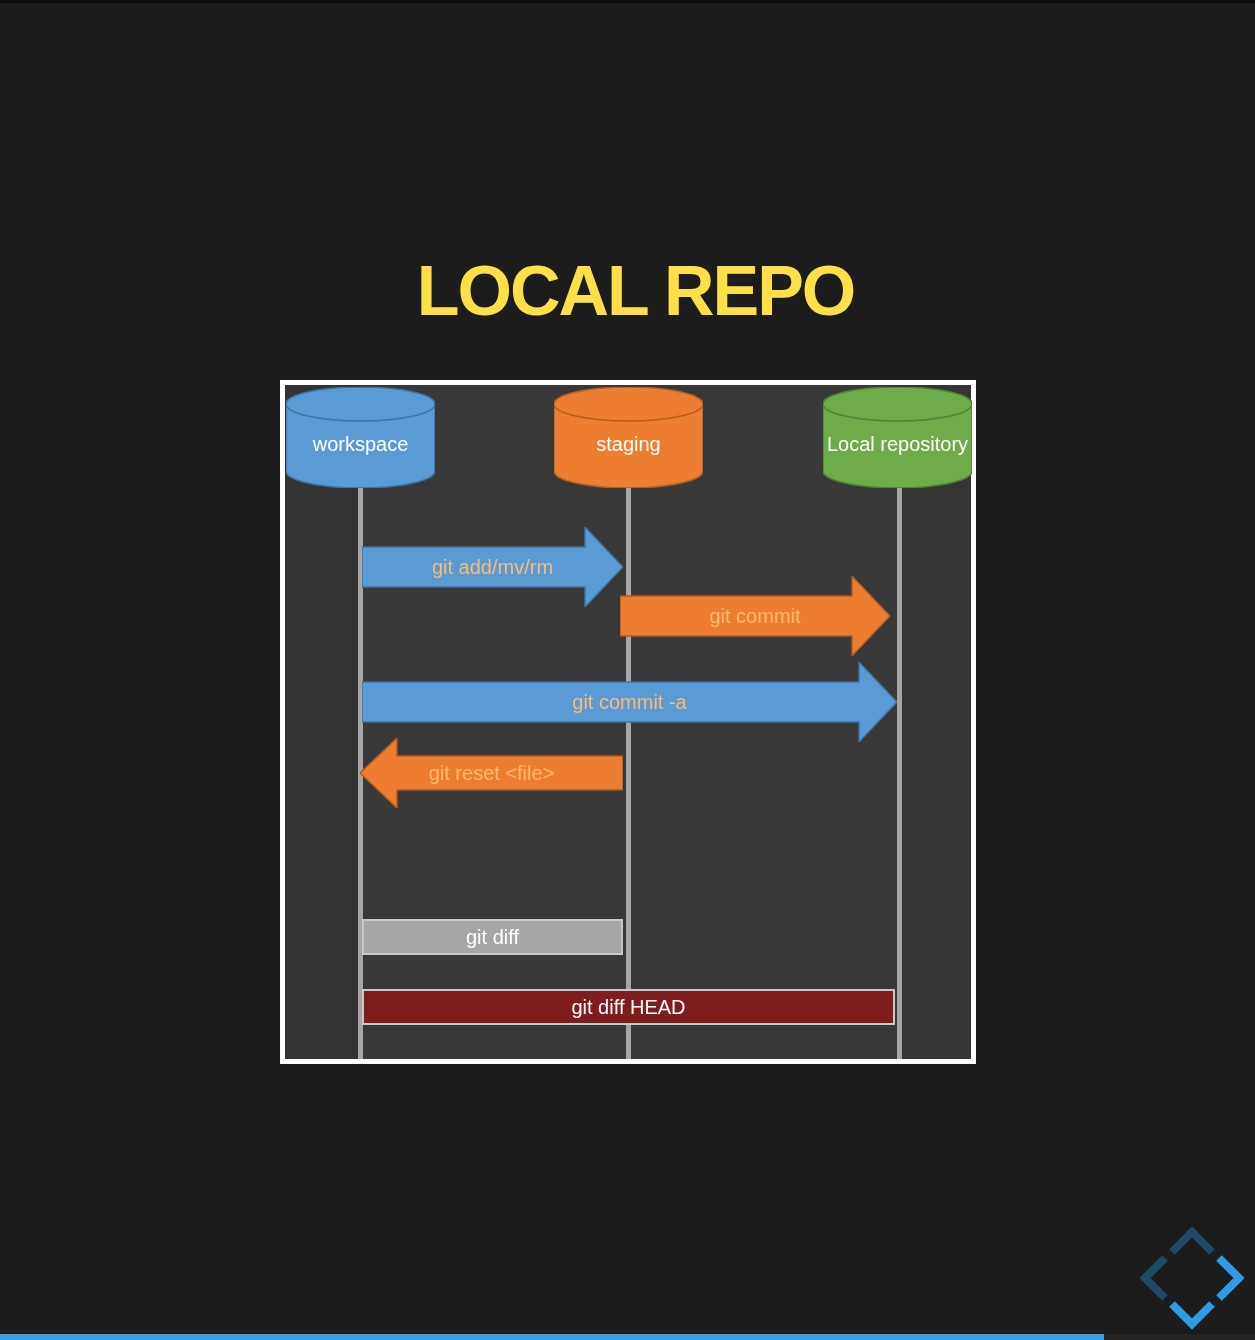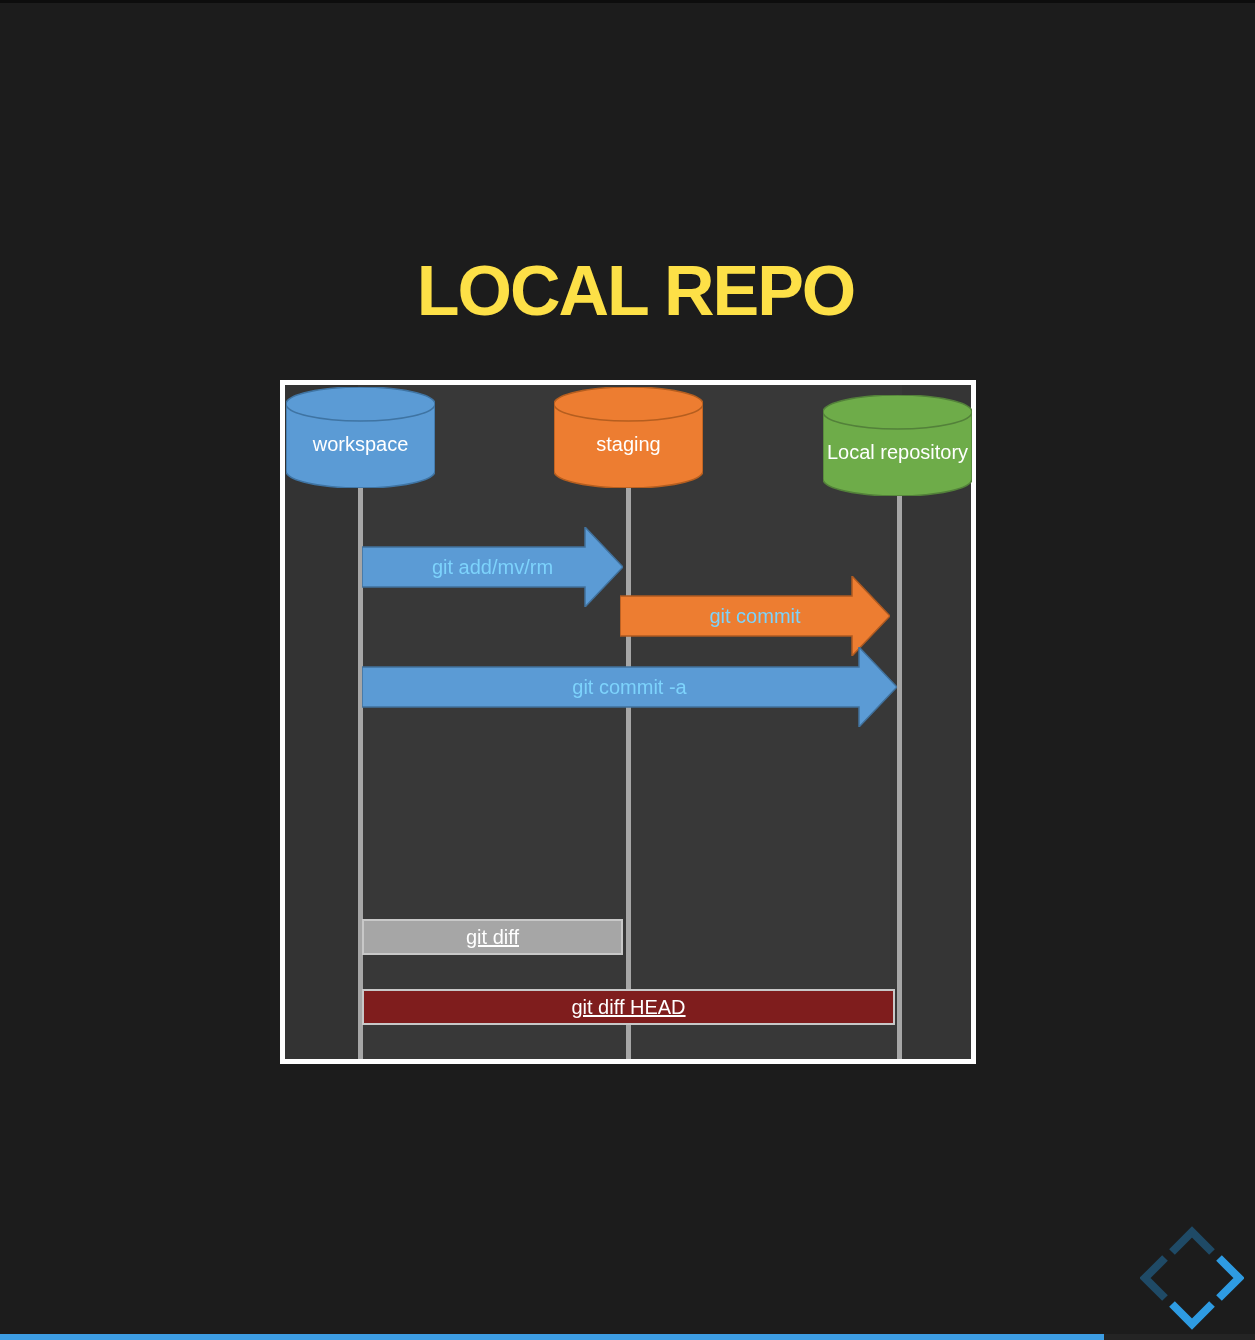--- a/index.html
+++ b/index.html
@@ -30,27 +30,27 @@
   .cyl-label{
     position:absolute;inset:0;padding-top:12px;
     display:flex;align-items:center;justify-content:center;
     color:#ffffff;font-size:20px;line-height:1.3;text-align:right;
   }
   .arrow{position:absolute;}
   .arrow svg{position:absolute;left:0;top:0;display:block;}
   .arrow-label{
     position:absolute;inset:0;
     display:flex;align-items:center;justify-content:center;
-    color:#7dd3fc;font-size:20px;white-space:nowrap;
+    color:#fdba74;font-size:20px;white-space:nowrap;
   }
   .bar{
     position:absolute;height:36px;box-sizing:border-box;
     border:2px solid #c8c8c8;
     display:flex;align-items:center;justify-content:center;
-    color:#ffffff;font-size:20px;text-decoration:underline;
+    color:#ffffff;font-size:20px;
   }
   .nav-control{position:absolute;left:1140px;top:1226px;}
   .progress-track{position:absolute;left:0;bottom:0;width:100%;height:6px;background:#242424;}
   .progress-fill{position:absolute;left:0;bottom:0;height:6px;}
 </style>
 </head>
 <body>
 
 <div class="top-edge"></div>
 
@@ -72,27 +72,33 @@
     <div class="arrow-label">git add/mv/rm</div>
   </div>
 
   <div class="arrow" style="left:335px;top:191px;width:270px;height:80px">
     <svg width="270" height="80" viewBox="0 0 270 80">
       <polygon points="0,20 232,20 232,0 270,40 232,80 232,60 0,60" stroke-width="1.5" fill="#ED7D31" stroke="#AE5A21"></polygon>
     </svg>
     <div class="arrow-label">git commit</div>
   </div>
 
-  <div class="arrow" style="left:77px;top:262px;width:535px;height:80px">
+  <div class="arrow" style="left:77px;top:277px;width:535px;height:80px">
     <svg width="535" height="80" viewBox="0 0 535 80">
       <polygon points="0,20 497,20 497,0 535,40 497,80 497,60 0,60" stroke-width="1.5" fill="#5B9BD5" stroke="#41719C"></polygon>
     </svg>
     <div class="arrow-label">git commit -a</div>
   </div>
 
+  <div class="arrow" style="left:75px;top:353px;width:263px;height:70px">
+    <svg width="263" height="70" viewBox="0 0 263 70">
+      <polygon points="263,18 37,18 37,0 0,35 37,70 37,52 263,52" stroke-width="1.5" fill="#ED7D31" stroke="#AE5A21"></polygon>
+    </svg>
+    <div class="arrow-label">git reset &lt;file&gt;</div>
+  </div>
 
 
   <div class="bar" style="left: 77px; top: 534px; width: 261px; background: rgb(166, 166, 166);">
     <span>git diff</span>
   </div>
   <div class="bar" style="left: 77px; top: 604px; width: 533px; background: #7f1d1d;">
     <span>git diff HEAD</span>
   </div>
 
   <div class="cylinder" style="left:1px;top:2px">
@@ -104,21 +110,21 @@
   </div>
 
   <div class="cylinder" style="left:269px;top:2px">
     <svg width="149" height="101" viewBox="0 0 149 101">
       <path d="M0,17 L0,84 a74.5,17 0 0 0 149,0 L149,17 Z" stroke-width="1.5" fill="#ED7D31" stroke="#B55E1F"></path>
       <ellipse cx="74.5" cy="17" rx="74.5" ry="17" stroke-width="1.5" fill="#ED7D31" stroke="#B55E1F"></ellipse>
     </svg>
     <div class="cyl-label">staging</div>
   </div>
 
-  <div class="cylinder" style="left:538px;top:10px">
+  <div class="cylinder" style="left:538px;top:2px">
     <svg width="149" height="101" viewBox="0 0 149 101">
       <path d="M0,17 L0,84 a74.5,17 0 0 0 149,0 L149,17 Z" stroke-width="1.5" fill="#6EAC49" stroke="#53813A"></path>
       <ellipse cx="74.5" cy="17" rx="74.5" ry="17" stroke-width="1.5" fill="#6EAC49" stroke="#53813A"></ellipse>
     </svg>
     <div class="cyl-label">Local repository</div>
   </div>
 
 </div>
 
 <svg class="nav-control" width="104" height="104" viewBox="0 0 104 104">

